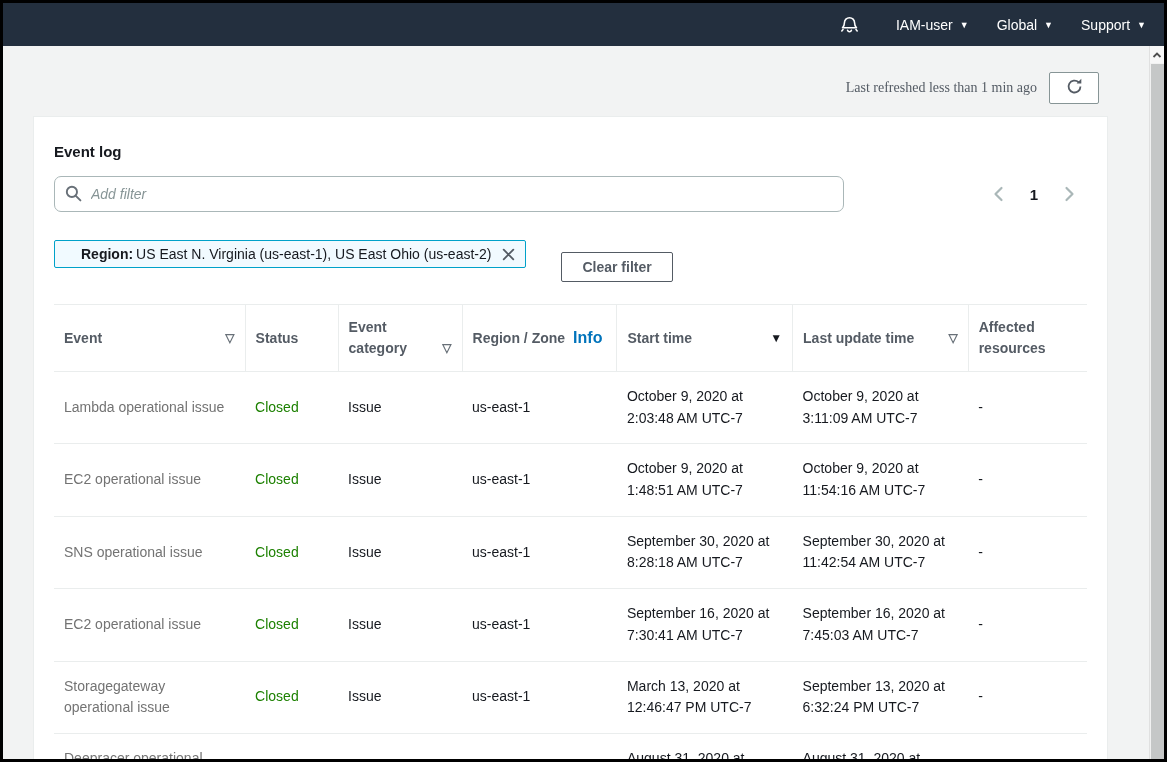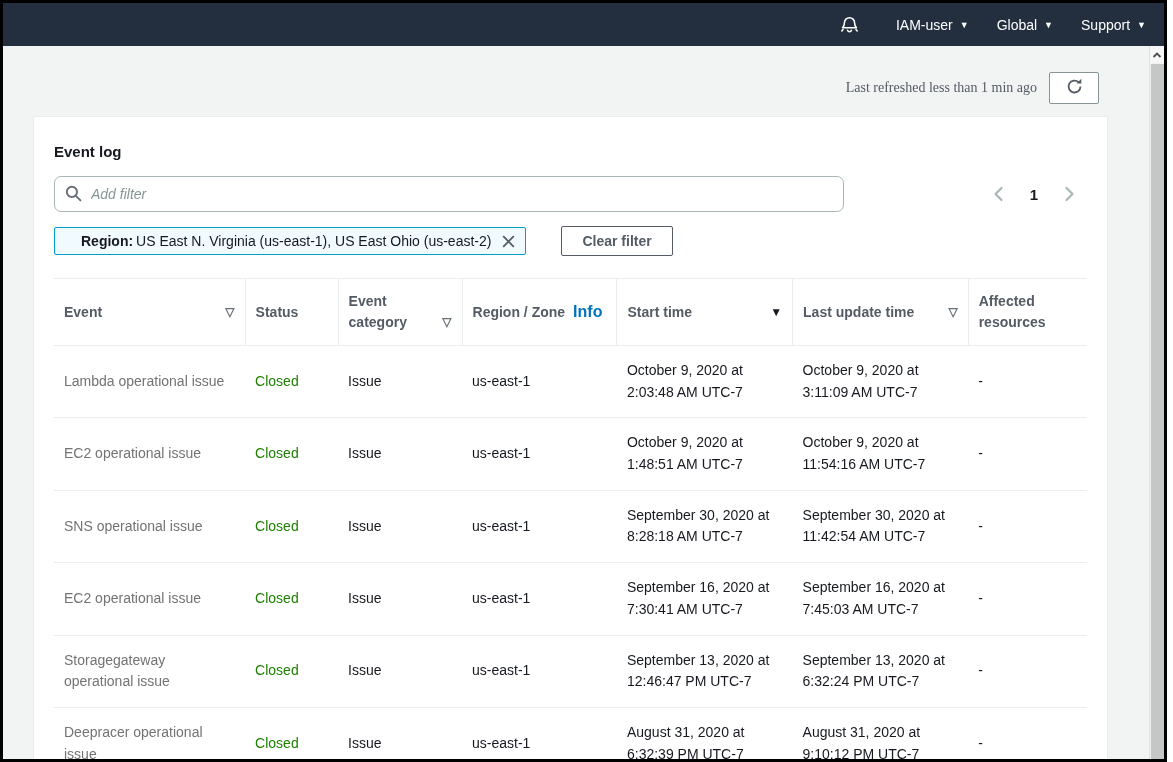--- a/index.html
+++ b/index.html
@@ -95,21 +95,21 @@
     border: 1px solid #00a1c9; background:#f1faff; border-radius:2px;
     padding: 5px 9px 5px 26px; font-size: 14px; color:#16191f;
   }
   .token-label { font-weight: 700; }
   .token-value { margin-left: 3px; white-space: nowrap; }
   .token-close { margin-left: 10px; display:flex; align-items:center; cursor:pointer; }
   .clear-filter-btn {
     margin-left: 35px;
     background:#fff; border:1px solid #545b64; border-radius:2px;
     padding: 6px 20px; font-size:14px; font-weight:700; color:#545b64;
-    cursor:pointer; font-family:"Liberation Sans", sans-serif;
+    cursor:pointer; font-family:"Liberation Sans", sans-serif;margin-top:26px;
   }
 
   
   table.events { width:100%; border-collapse: collapse; margin-top: 22px; table-layout: fixed; }
   thead th {
     text-align:left; vertical-align: middle;
     color:#545b64; font-size:14px; font-weight:700;
     padding: 12px 10px;
     border-top: 1px solid #eaeded;
     border-bottom: 1px solid #eaeded;
@@ -303,21 +303,21 @@
             <td class="col3"><span>us-east-1</span></td>
             <td class="col4"><span>September 16, 2020 at 7:30:41 AM UTC-7</span></td>
             <td class="col5"><span>September 16, 2020 at 7:45:03 AM UTC-7</span></td>
             <td class="col6"><span>-</span></td>
           </tr>
           <tr>
             <td class="col0"><a class="event-link">Storagegateway operational issue</a></td>
             <td class="col1"><span class="status-closed">Closed</span></td>
             <td class="col2"><span>Issue</span></td>
             <td class="col3"><span>us-east-1</span></td>
-            <td class="col4"><span>September 13, 2020 at 12:46:47 PM UTC-7</span></td>
+            <td class="col4"><span>March 13, 2020 at 12:46:47 PM UTC-7</span></td>
             <td class="col5"><span>September 13, 2020 at 6:32:24 PM UTC-7</span></td>
             <td class="col6"><span>-</span></td>
           </tr>
           <tr>
             <td class="col0"><a class="event-link">Deepracer operational issue</a></td>
             <td class="col1"><span class="status-closed">Closed</span></td>
             <td class="col2"><span>Issue</span></td>
             <td class="col3"><span>us-east-1</span></td>
             <td class="col4"><span>August 31, 2020 at 6:32:39 PM UTC-7</span></td>
             <td class="col5"><span>August 31, 2020 at 9:10:12 PM UTC-7</span></td>

